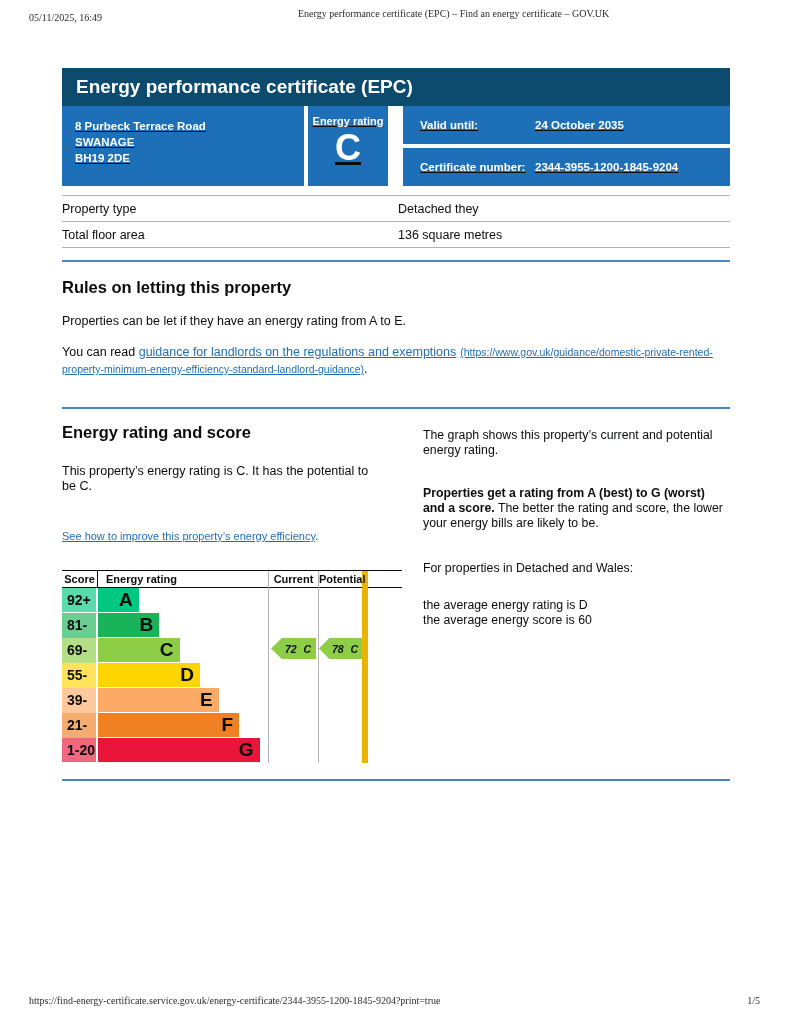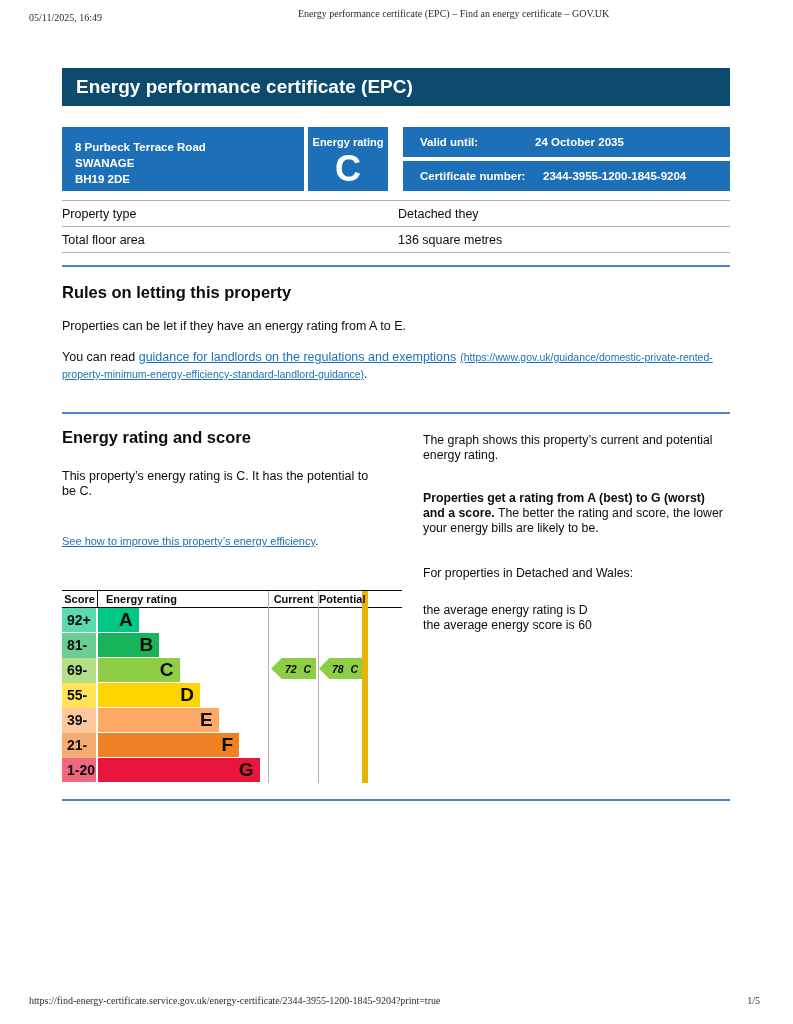--- a/index.html
+++ b/index.html
@@ -13,30 +13,30 @@
   #print-date { top:12px; left:29px; }
   #print-title { top:8px; left:298px; }
   #footer-url { bottom:18px; left:29px; }
   #footer-page { bottom:18px; right:33px; }
 
   .content { position:absolute; top:68px; left:62px; width:668px; }
 
   .banner { background:#0c4a6e; height:38px; line-height:38px; padding-left:14px;
     color:#ffffff; font-size:19px; font-weight:bold; }
 
-  .summary-row { margin-top:21px; display:flex; height:64px; }
+  .summary-row { margin-top:0; display:flex; height:80px;text-decoration:underline; }
   .blue-box { background:#1d70b8; color:#ffffff; font-weight:bold; }
   .address-box { width:242px; padding:12px 13px; font-size:11.5px; line-height:1.4; }
   .rating-box { width:80px; margin-left:4px; text-align:center; padding-top:9px; }
   .rating-box .rating-label { font-size:11px; }
   .rating-box .rating-letter { font-size:36px; line-height:1.1; margin-top:1px; }
   .validity-stack { flex:1; margin-left:15px; display:flex; flex-direction:column; }
   .validity-box { flex:1; display:flex; align-items:center; padding-left:17px;
     font-size:11.5px; }
-  .validity-box + .validity-box { margin-top:4px;gap:8px; }
+  .validity-box + .validity-box { margin-top:4px; }
   .validity-box .v-label { width:115px; }
 
   .prop-table { margin-top:9px; border-top:1px solid #b1b4b6; font-size:12.5px; }
   .prop-row { display:grid; grid-template-columns:336px auto; align-items:center;
     height:26px; border-bottom:1px solid #b1b4b6; }
 
   .rule { border:none; border-top:2px solid #4a86c5; margin-top:12px; }
   .rule-2 { margin-top:29px; }
   .rule-3 { margin-top:16px; }
 
@@ -51,21 +51,21 @@
   .col-left { width:361px; padding-right:51px; }
   .col-right { width:307px; padding-top:5px; font-size:12.3px; }
   .col-left .lead { margin-top:22px; }
   .col-left .improve-link { display:inline-block; margin-top:34px; font-size:11px; line-height:17px; }
   .col-right p { font-size:12.3px; }
   .col-right .p2 { margin-top:28px; }
   .col-right .p3 { margin-top:30px; }
   .col-right .p4 { margin-top:22px; }
 
   
-  .epc-chart { margin-top:40px; width:340px; font-size:11px; }
+  .epc-chart { margin-top:25px; width:340px; font-size:11px; }
   .epc-row { display:grid; grid-template-columns:36px 170px 50px 50px; }
   .epc-header { height:18px; line-height:17px; font-weight:bold;
     border-top:1px solid #0b0c0c; border-bottom:1px solid #0b0c0c; }
   .epc-header .h-score { text-align:center; border-right:1px solid #0b0c0c; }
   .epc-header .h-rating { padding-left:8px; }
   .h-current, .h-potential { text-align:center; }
   .cell-cur { border-left:1px solid #b1b4b6; }
   .cell-pot { border-left:1px solid #b1b4b6; border-right:6px solid #eab308; }
   .band-row { height:25px; }
   .score-cell { font-weight:bold; font-size:14px; line-height:24px; padding-left:5px;

